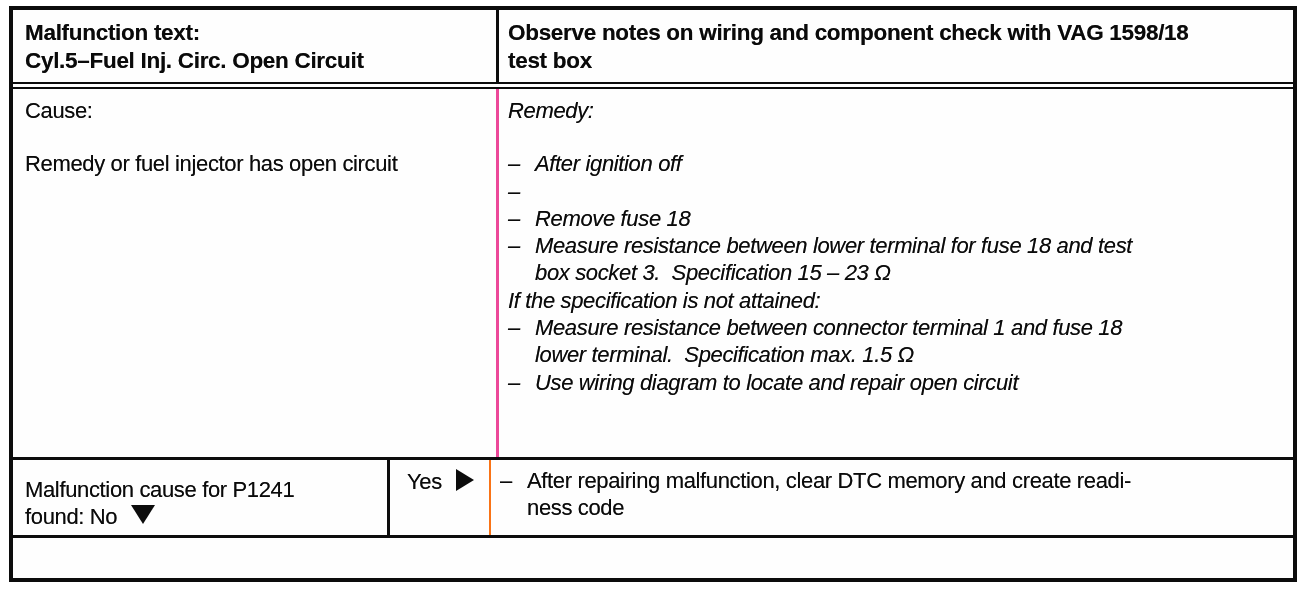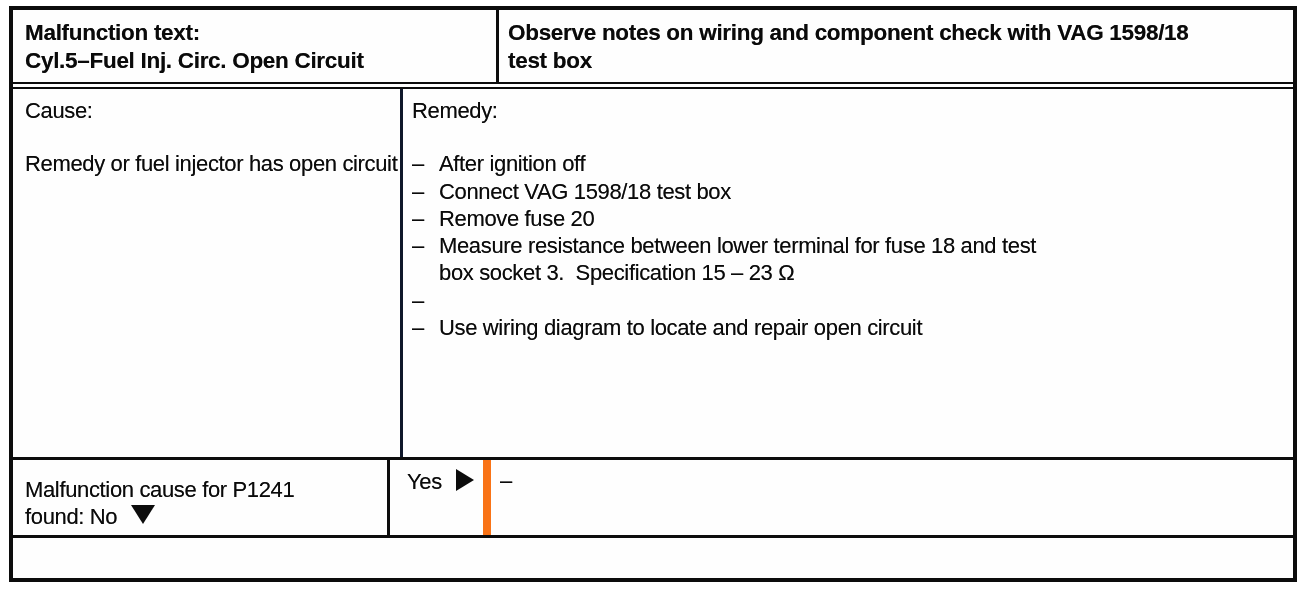--- a/index.html
+++ b/index.html
@@ -38,40 +38,40 @@
   .hdr-text {
     font-weight: bold;
     font-size: 22.5px;
     line-height: 28px;
     letter-spacing: -0.3px;
   }
 
   
   .row-body { flex: 1; border-bottom: 3px solid #0c0c0c; }
   .cause-cell {
-    width: 390px;
-    border-right: 3px solid #0f172a;
+    width: 486px;
+    border-right: 3px solid #ec4899;
     padding: 8px 8px 0 12px;
   }
-  .remedy-cell { flex: 1; padding: 8px 4px 8px 9px; }
+  .remedy-cell { flex: 1; padding: 8px 4px 8px 9px; font-style: italic; }
   .body-text { font-size: 22px; line-height: 27.3px; letter-spacing: -0.35px; }
   .section-label { margin-bottom: 26px; }
   .item { display: flex; }
   .item .marker { width: 27px; flex: 0 0 27px; }
 
   
   .row-decision { height: 78px; border-bottom: 3px solid #0c0c0c; }
   .question-cell {
     width: 377px;
     border-right: 3px solid #0c0c0c;
     padding: 16px 6px 0 12px;
   }
   .yes-cell {
     width: 101px;
-    border-right: 8px solid #f97316;
+    border-right: 2px solid #f97316;
     padding: 7px 0 0 17px;
   }
   .action-cell { flex: 1; padding: 7px 4px 0 9px; }
 
   .tri {
     display: inline-block;
     width: 0; height: 0;
     vertical-align: baseline;
   }
   .tri-down {
@@ -115,52 +115,59 @@
       </div>
       <div class="cell remedy-cell body-text">
         <div class="section-label">Remedy:</div>
 
         <div class="item bullet">
           <span class="marker">–</span>
           <span class="pre">After ignition off</span>
         </div>
         <div class="item bullet">
           <span class="marker">–</span>
-          <span class="pre">Connect VAG 1598/18 test box</span>
         </div>
         <div class="item bullet">
           <span class="marker">–</span>
-          <span class="pre">Remove fuse 20</span>
+          <span class="pre">Remove fuse 18</span>
         </div>
         <div class="item bullet">
           <span class="marker">–</span>
           <span class="pre">Measure resistance between lower terminal for fuse 18 and test
 box socket 3.  Specification 15 – 23 Ω</span>
         </div>
+        <div class="item plain">
+
+          <span class="pre">If the specification is not attained:</span>
+        </div>
         <div class="item bullet">
           <span class="marker">–</span>
+          <span class="pre">Measure resistance between connector terminal 1 and fuse 18
+lower terminal.  Specification max. 1.5 Ω</span>
         </div>
         <div class="item bullet">
           <span class="marker">–</span>
           <span class="pre">Use wiring diagram to locate and repair open circuit</span>
         </div>
       </div>
     </div>
 
     <div class="row row-decision">
       <div class="cell question-cell body-text">
         <span class="pre">Malfunction cause for P1241
 found: No </span><span class="tri tri-down"></span>
       </div>
       <div class="cell yes-cell body-text">
         <span>Yes </span><span class="tri tri-right"></span>
       </div>
       <div class="cell action-cell body-text">
         <div class="item bullet">
           <span class="marker">–</span>
+          <span class="pre">After repairing malfunction, clear DTC memory and create readi-
+ness code</span>
         </div>
       </div>
     </div>
 
     <div class="row row-footer"></div>
 
   </div>
 </div>
 
 </body></html>

